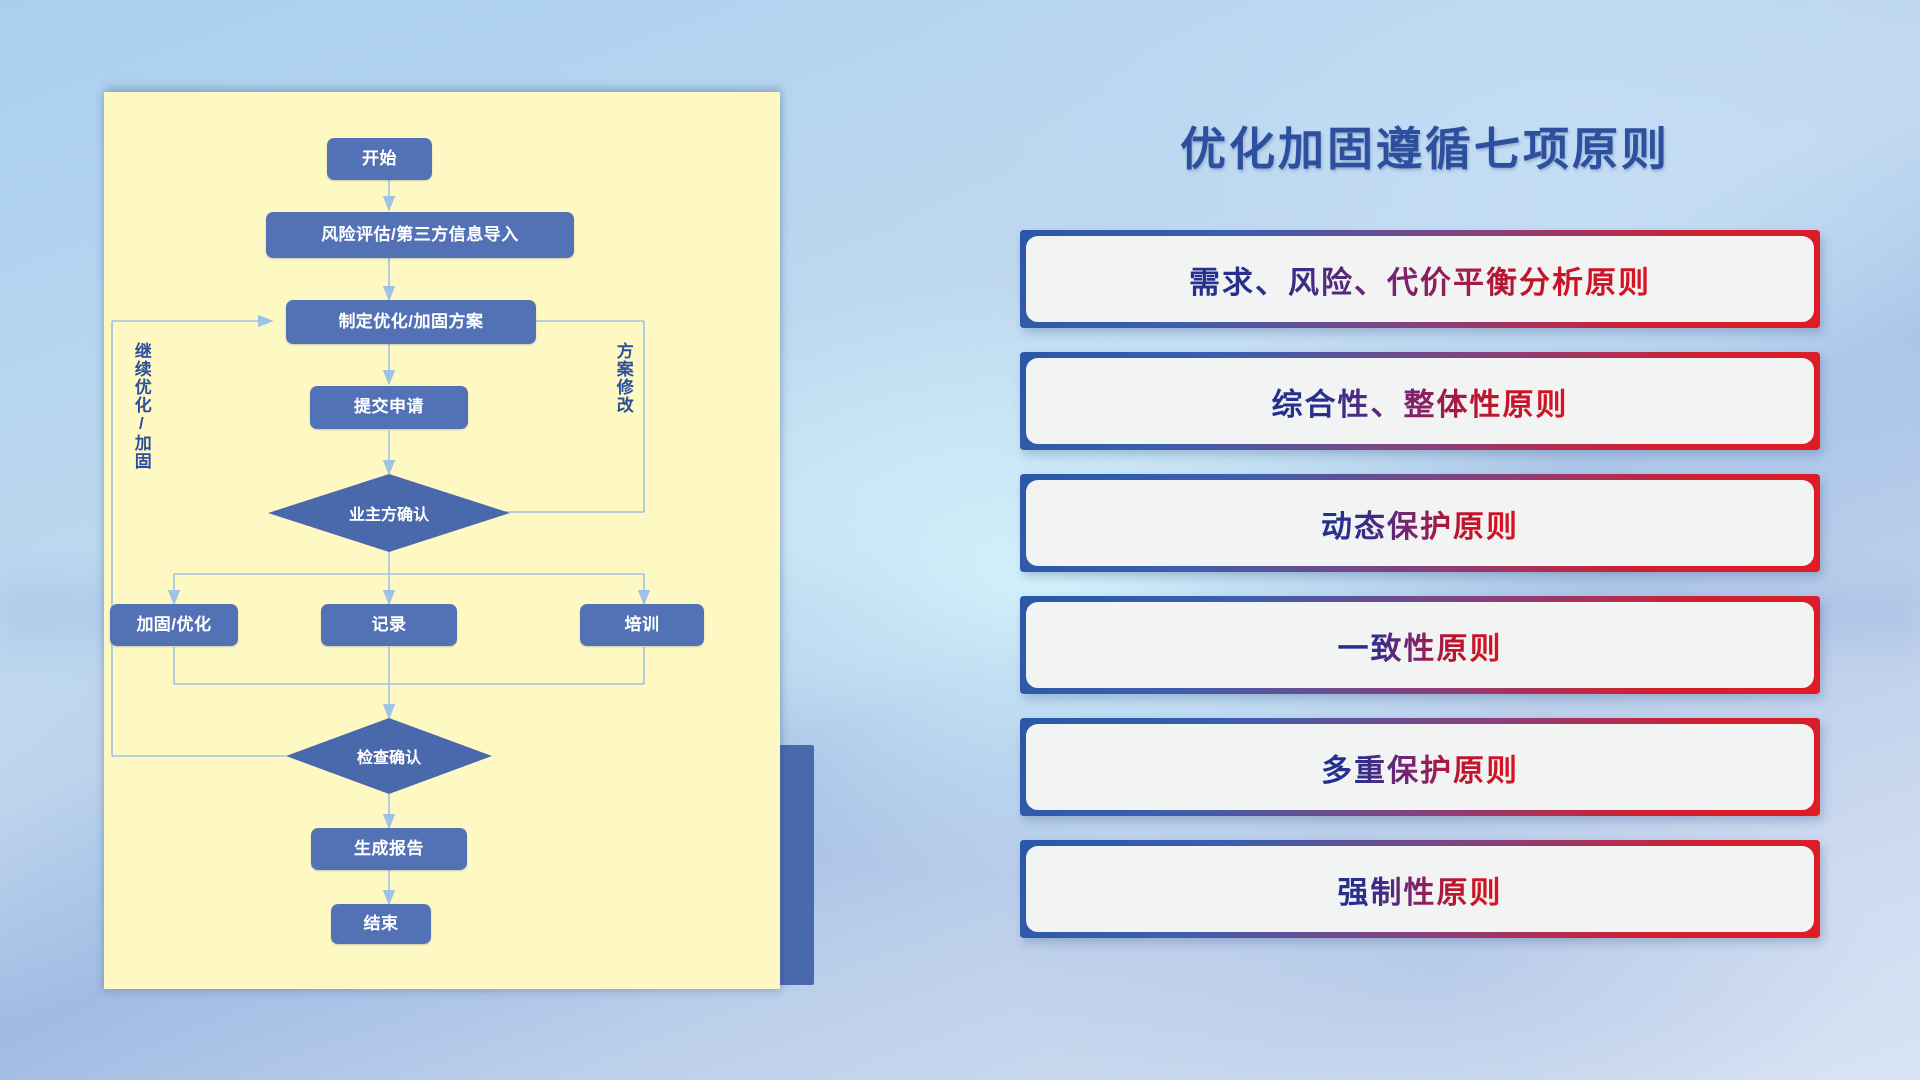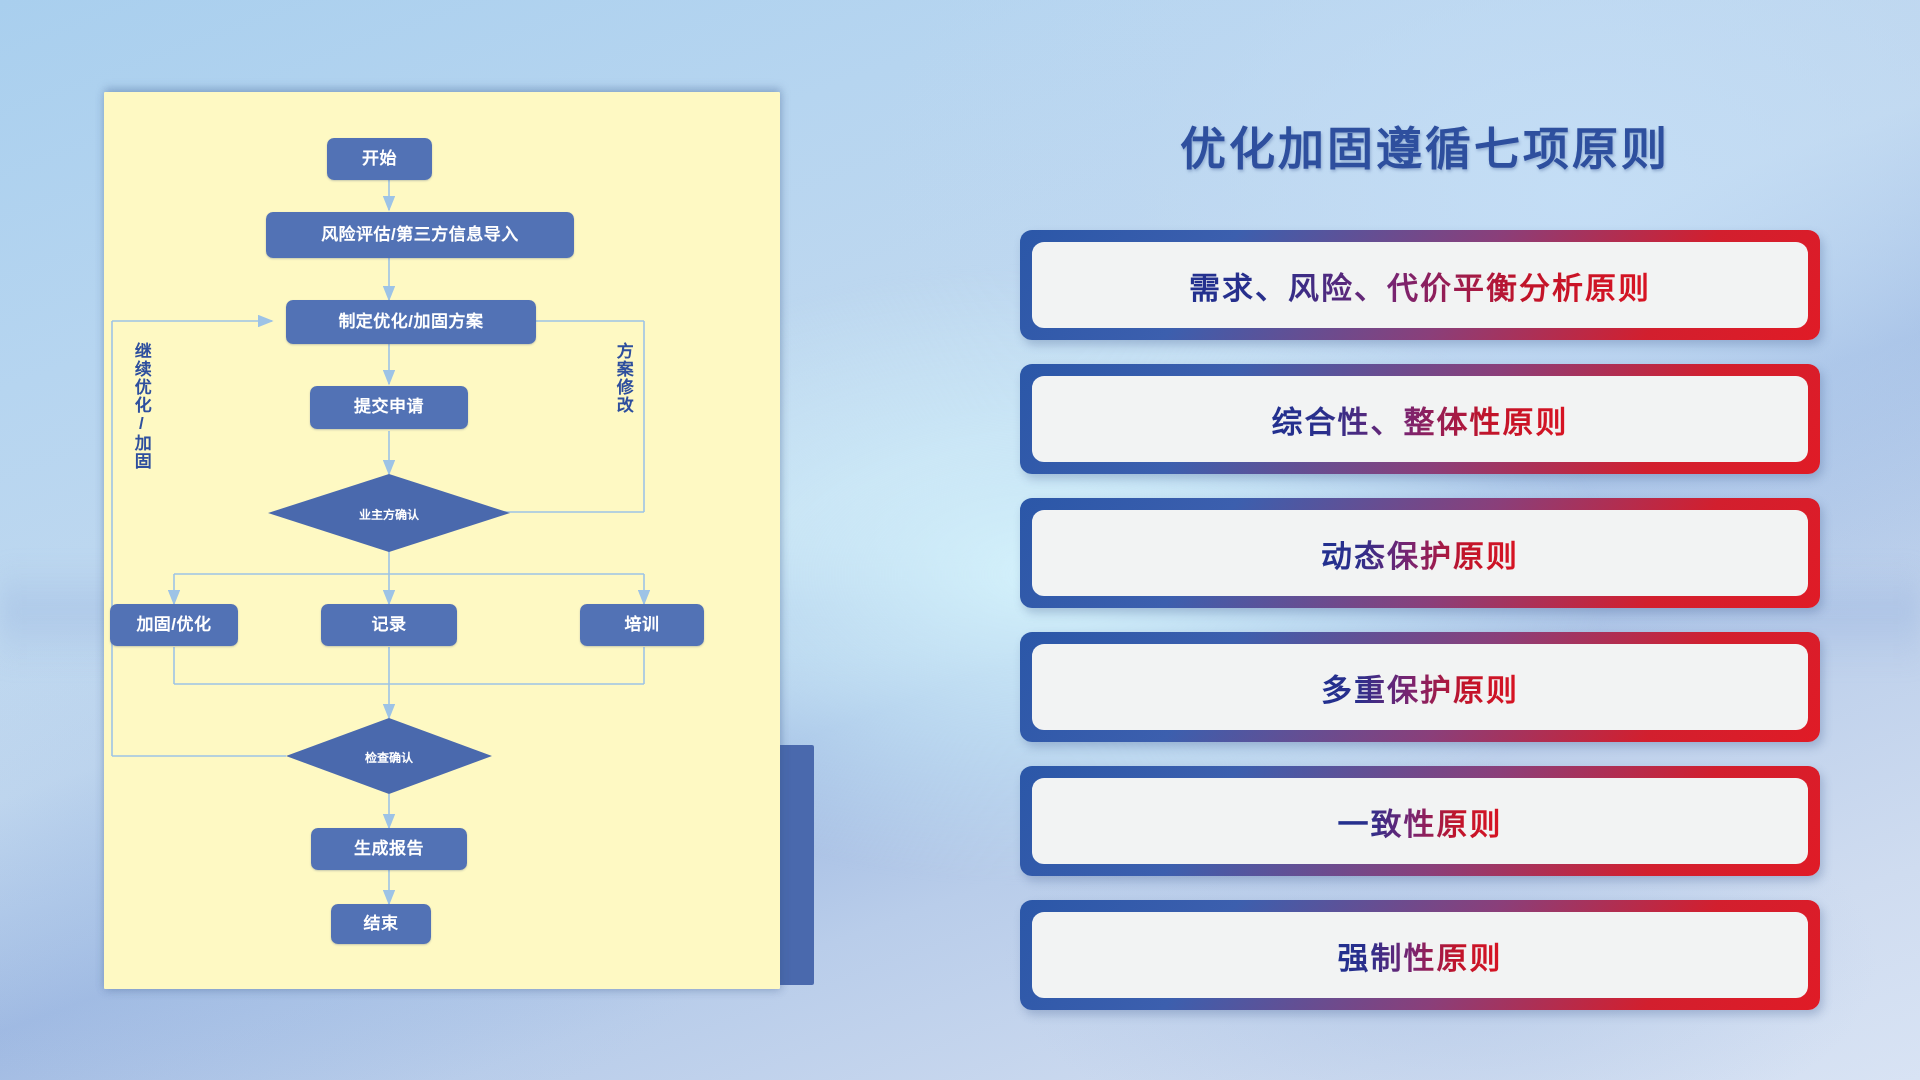--- a/index.html
+++ b/index.html
@@ -61,41 +61,41 @@
   .node{
     position:absolute;display:flex;align-items:center;justify-content:center;
     background:#5272b5;color:#ffffff;border-radius:7px;
     font-weight:bold;letter-spacing:.5px;text-align:center;
     box-shadow:0 1px 2px rgba(40,60,110,.25);
     font-size:17px;line-height:1.1;
   }
   .node.small{font-size:17px;}
   .diamond{
     position:absolute;display:flex;align-items:center;justify-content:center;
-    color:#ffffff;font-weight:bold;font-size:12px;
+    color:#ffffff;font-weight:bold;font-size:16px;
     background:#4a69ad;
     clip-path:polygon(50% 0%,100% 50%,50% 100%,0% 50%);
   }
   .vlabel{
     position:absolute;color:#2e4f9e;font-weight:bold;font-size:17px;
     writing-mode:vertical-rl;text-orientation:upright;
     letter-spacing:1px;line-height:1.05;
   }
 
   
   #right-panel{position:absolute;left:1000px;top:0;width:920px;height:1080px;z-index:2;}
   #principles-title{
     position:absolute;left:0;top:112px;width:850px;text-align:center;
     font-size:46px;font-weight:bold;color:#2e4f9e;letter-spacing:3px;
     text-shadow:1px 2px 3px rgba(90,120,170,.45);
   }
   #cards{position:absolute;left:20px;top:230px;width:800px;}
   .card{
     position:relative;height:86px;margin-bottom:24px;
-    border-radius:12px;padding:12px;
+    border-radius:4px;padding:6px;
     background:linear-gradient(125deg,#2b57a8 0%,#3c5fae 25%,#8a3f7a 55%,#d21f2e 80%,#e01b26 100%);
     box-shadow:3px 5px 10px rgba(70,100,150,.32);
   }
   .card-inner{
     height:100%;border-radius:12px;background:#f2f3f3;
     display:flex;align-items:center;justify-content:center;
   }
   .card-label{
     font-size:31px;font-weight:bold;letter-spacing:2px;
     background:linear-gradient(90deg,#22308f 0%,#2a2f8c 18%,#7a2470 45%,#c0142a 72%,#d81322 100%);
@@ -217,27 +217,27 @@
     </div>
 
     <div class="card">
       <div class="card-inner">
         <span class="card-label">动态保护原则</span>
       </div>
     </div>
 
     <div class="card">
       <div class="card-inner">
+        <span class="card-label">一致性原则</span>
+      </div>
+    </div>
+
+    <div class="card">
+      <div class="card-inner">
         <span class="card-label">多重保护原则</span>
-      </div>
-    </div>
-
-    <div class="card">
-      <div class="card-inner">
-        <span class="card-label">一致性原则</span>
       </div>
     </div>
 
     <div class="card">
       <div class="card-inner">
         <span class="card-label">强制性原则</span>
       </div>
     </div>
 
 

